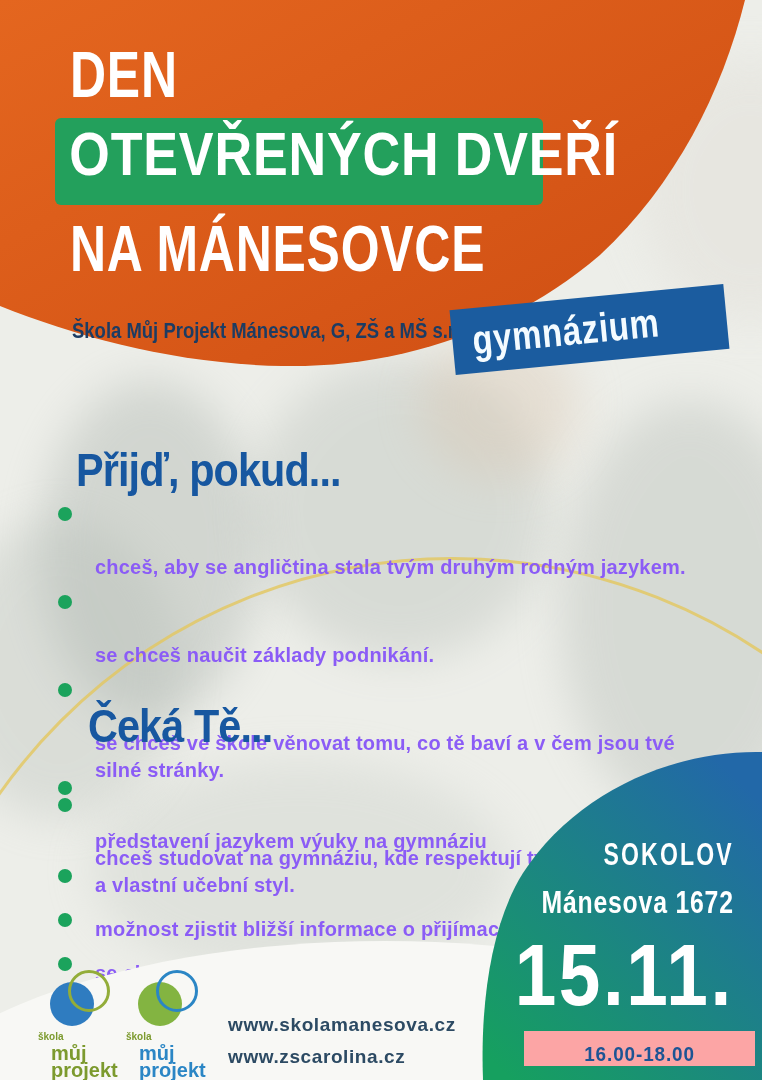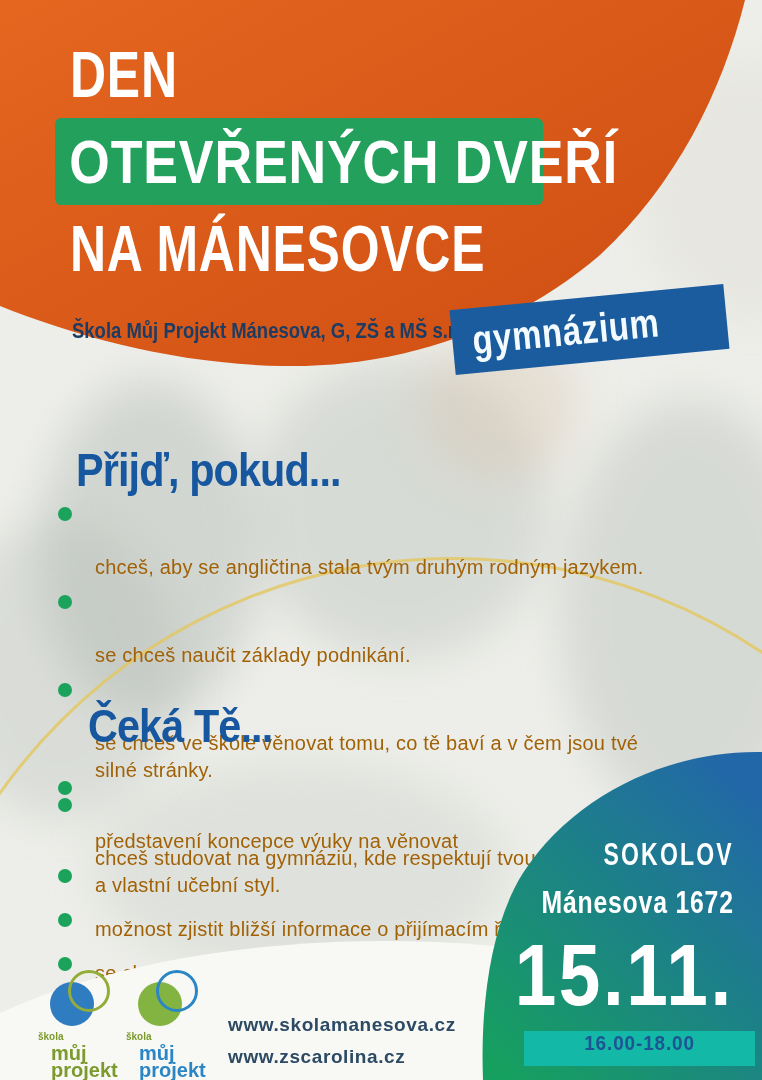--- a/index.html
+++ b/index.html
@@ -24,21 +24,21 @@
   }
   
   .svg-abs{position:absolute;left:0;top:0;z-index:2;pointer-events:none;}
   .t-den{
     position:absolute;left:70px;top:38px;z-index:3;color:#fff;
     font-size:64px;font-weight:700;transform:scaleX(.78);transform-origin:left top;
     letter-spacing:1px;white-space:nowrap;
   }
   .banner-green{
     position:absolute;left:55px;top:118px;width:488px;height:87px;z-index:3;
-    background:#23a05c;display:flex;align-items:center;border-radius:6px;
+    background:#23a05c;display:flex;align-items:flex-start;border-radius:6px;
   }
   .banner-green .txt{
     color:#fff;font-size:62px;font-weight:700;padding-left:17px;
     transform:scaleX(.84);transform-origin:left center;letter-spacing:1px;white-space:nowrap;
   }
   .t-na{
     position:absolute;left:70px;top:212px;z-index:3;color:#fff;
     font-size:64px;font-weight:700;transform:scaleX(.78);transform-origin:left top;
     letter-spacing:1px;white-space:nowrap;
   }
@@ -62,21 +62,21 @@
   }
   .h1{left:76px;top:442px;}
   .h2{left:88px;top:698px;}
   ul.blist{
     position:absolute;z-index:3;left:58px;margin:0;padding:0;list-style:none;width:652px;
   }
   .l1{top:500px;}
   .l2{top:774px;}
   ul.blist li{
     position:relative;padding-left:37px;margin-bottom:7px;
-    color:#a16207;font-size:20px;font-weight:400;line-height:27px;
+    color:#8b5cf6;font-size:20px;font-weight:700;line-height:27px;
     white-space:pre-line;letter-spacing:.2px;
   }
   ul.blist li .dot{
     position:absolute;left:0;top:7px;width:14px;height:14px;border-radius:50%;
     background:#1ba35c;
   }
   
   .event{
     position:absolute;right:28px;top:836px;z-index:5;text-align:right;color:#fff;
   }
@@ -87,21 +87,21 @@
   .ev-addr{
     margin-top:12px;font-size:31px;font-weight:700;letter-spacing:1px;
     transform:scaleX(.8);transform-origin:right top;white-space:nowrap;
   }
   .ev-date{
     margin-top:16px;font-size:88px;font-weight:700;letter-spacing:3px;
     transform:scaleX(.85);transform-origin:right top;white-space:nowrap;line-height:76px;
   }
   .timebar{
     position:absolute;left:524px;top:1031px;width:231px;height:35px;z-index:6;
-    background:#14b8a6;display:flex;align-items:flex-start;justify-content:center;
+    background:#fca5a5;display:flex;align-items:flex-end;justify-content:center;
   }
   .timebar .txt{
     color:#1d5494;font-size:21px;font-weight:700;letter-spacing:1px;
     transform:scaleX(.9);
   }
   
   .band{
     position:absolute;left:-130px;top:941px;width:1030px;height:430px;z-index:3;
     background:#f8f8f5;border-radius:50%;
   }
@@ -192,21 +192,21 @@
     <li>
       <span class="dot"></span>
       <span>se chceš připravit na studium vysoké školy i život.</span>
     </li>
   </ul>
 
   <div class="sec-h h2">Čeká Tě...</div>
   <ul class="blist l2">
     <li>
       <span class="dot"></span>
-      <span>představení koncepce výuky na věnovat</span>
+      <span>představení jazykem výuky na gymnáziu</span>
     </li>
     <li>
       <span class="dot"></span>
       <span>možnost zjistit bližší informace o přijímacím řízení</span>
     </li>
     <li>
       <span class="dot"></span>
       <span>příležitost dozvědět se více o vyučovaných
 předmětech, učitelském sboru a studiu</span>
     </li>

